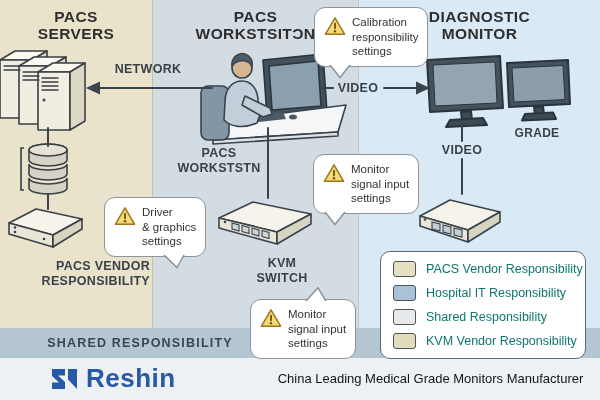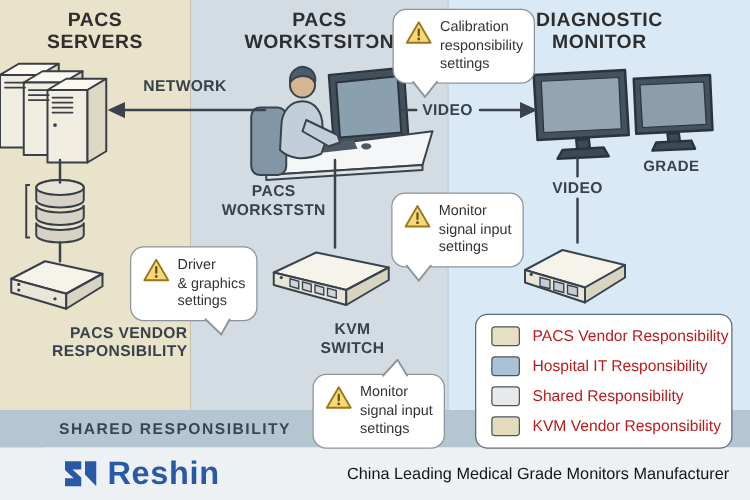--- a/index.html
+++ b/index.html
@@ -35,21 +35,21 @@
   .tail-down{bottom:-13px;}
   .tail-up{top:-13px;}
   .legend{
     position:absolute;left:380px;top:251px;width:206px;height:108px;z-index:5;
     background:#ffffff;border:1.5px solid #5c6b78;border-radius:10px;
     box-sizing:border-box;padding:9px 12px;display:flex;flex-direction:column;
     justify-content:space-between;
   }
   .legend-row{display:flex;align-items:center;gap:10px;}
   .legend-swatch{width:23px;height:16px;border:1.4px solid #4f5459;border-radius:3px;box-sizing:border-box;flex:0 0 auto;}
-  .legend-label{font-size:12.5px;color:#b91c1c;font-weight:500;white-space:nowrap;}
+  .legend-label{font-size:12.5px;color:#0f766e;font-weight:500;white-space:nowrap;}
   .shared-bar{
     position:absolute;left:0;top:328px;width:600px;height:30px;background:#b4c6d2;z-index:2;
   }
   .shared-bar-label{
     position:absolute;left:0;top:0;width:280px;text-align:center;line-height:30px;
     font-size:12.5px;font-weight:bold;color:#374757;letter-spacing:1.2px;
   }
   .footer{position:absolute;left:0;top:358px;width:600px;height:42px;background:#eef1f4;z-index:4;margin-left:36px;}
   .brand{position:absolute;left:14px;top:5px;display:flex;align-items:center;gap:6px;}
   .brand-name{font-size:26px;font-weight:bold;color:#2859a6;letter-spacing:.5px;}

